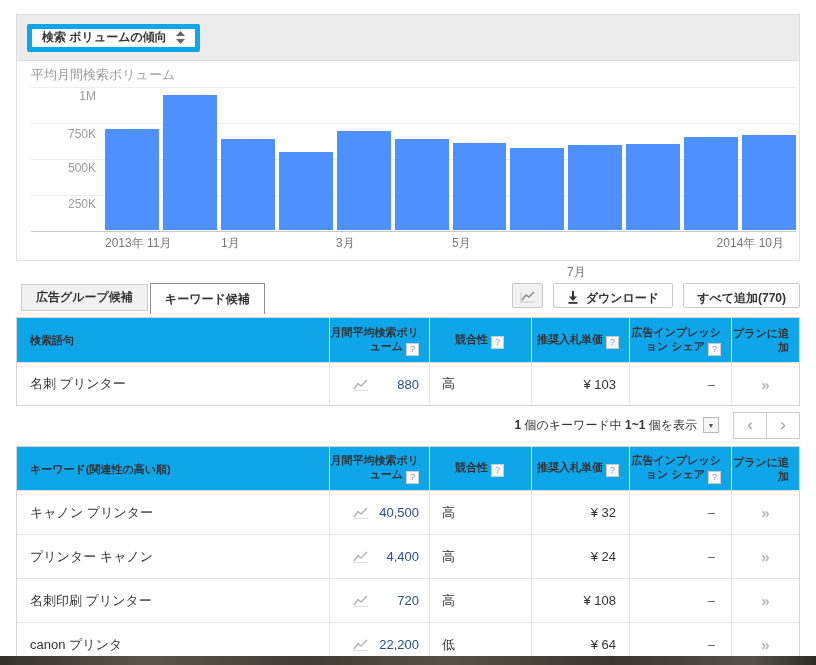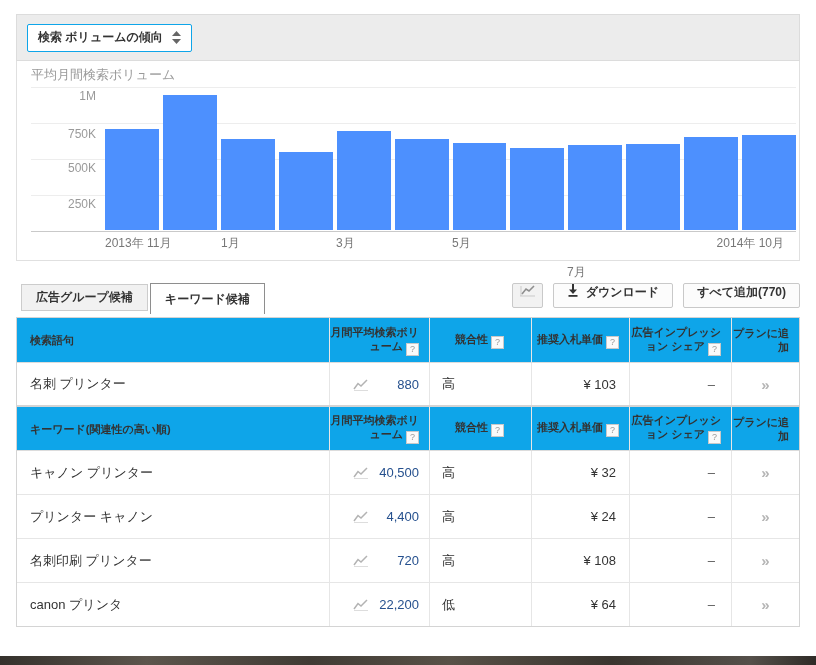--- a/index.html
+++ b/index.html
@@ -4,42 +4,42 @@
 <style>
   * { box-sizing: border-box; margin: 0; padding: 0; }
   html,body { background:#fff; }
   body { font-family: "Liberation Sans", "DejaVu Sans", sans-serif; color:#333; }
   .page { position:relative; width:816px; height:665px; background:#fff; overflow:hidden; }
   .content { margin-left:16px; width:784px; }
 
   
   .trend-panel { margin-top:14px; }
   .trend-header { height:47px; background:#ececec; border:1px solid #dcdcdc; display:flex; align-items:center; padding-left:10px; }
-  .trend-dropdown { height:28px; background:#fff; border:1px solid #0ea5e9; border-radius:2px; display:inline-flex; align-items:center; gap:9px; padding:0 10px; font-size:12px; font-weight:bold; color:#333; cursor:pointer; }
+  .trend-dropdown { height:28px; background:#fff; border:5px solid #0ea5e9; border-radius:2px; display:inline-flex; align-items:center; gap:9px; padding:0 10px; font-size:12px; font-weight:bold; color:#333; cursor:pointer; }
   .sort-icon svg { display:block; }
   .chart-card { position:relative; height:200px; background:#fff; border:1px solid #e0e0e0; border-top:none; }
   .chart-title { position:absolute; top:5px; left:14px; font-size:13px; color:#999; }
   .gridline { position:absolute; left:14px; right:3px; height:1px; background:#ededed; }
   .gl-0 { top:26px; } .gl-1 { top:62px; } .gl-2 { top:98px; } .gl-3 { top:134px; }
   .baseline { position:absolute; left:14px; right:3px; top:170px; height:1px; background:#c9c9c9; }
   .y-label { position:absolute; width:68px; left:11px; text-align:right; font-size:12px; color:#9a9a9a; }
   .yl-0 { top:28px; } .yl-1 { top:66px; } .yl-2 { top:100px; } .yl-3 { top:136px; }
   .bars-row { position:absolute; left:88px; right:3px; bottom:30px; display:flex; align-items:flex-end; gap:4px; }
   .bar { flex:1; background:#4d90fe; }
   .x-labels { position:absolute; left:88px; right:3px; top:174px; height:16px; }
   .x-label { position:absolute; font-size:12px; color:#777; white-space:nowrap; }
 
   
   .tabbar { margin-top:22px; height:31px; display:flex; justify-content:space-between; align-items:flex-end; }
   .tabs { display:flex; align-items:flex-end; padding-left:5px; }
   .tab { font-size:12px; font-weight:bold; color:#333; padding:0 14px; display:flex; align-items:center; cursor:pointer; }
   .tab.inactive { height:27px; background:#f1f1f1; border:1px solid #ccc; margin-bottom:3px; }
   .tab.active { height:31px; background:#fff; border:1px solid #8e8e8e; border-bottom:none; margin-left:2px; }
   .tools { display:flex; gap:10px; margin-bottom:6px; align-items:center; }
-  .tool-btn { height:25px; border:1px solid #c9c9c9; border-radius:2px; background:#fcfcfc; display:inline-flex; align-items:flex-start; gap:7px; padding:0 13px; font-size:12px; font-weight:bold; color:#333; cursor:pointer; }
+  .tool-btn { height:25px; border:1px solid #c9c9c9; border-radius:2px; background:#fcfcfc; display:inline-flex; align-items:flex-end; gap:7px; padding:0 13px; font-size:12px; font-weight:bold; color:#333; cursor:pointer; }
   .tool-btn.icon-only { width:31px; justify-content:center; padding:0; background:#f2f2f2; }
 
   
   .tbl { border:1px solid #d4d4d4; }
   .trow { display:grid; grid-template-columns:312px 100px 102px 98px 102px 68px; }
   .thead { background:#0ea5e9; border-bottom:1px solid #dcdcdc; }
   .t1 .thead .cell { height:44px; }
   .t2 .thead .cell { height:43px; }
   .tbody .trow { border-top:1px solid #e6e6e6; }
   .tbody .trow:first-child { border-top:none; }
@@ -190,20 +190,28 @@
           <div class="cell cell-comp">高</div>
           <div class="cell cell-bid">¥ 103</div>
           <div class="cell cell-share">–</div>
           <div class="cell cell-plan">
               <button class="add-btn">»</button>
             </div>
         </div>
       </div>
     </div>
 
+    <div class="pag-row">
+      <span class="pag-text"><b>1</b><span> 個のキーワード中 </span><b>1~1</b><span> 個を表示</span></span>
+      <span class="pag-dd">▼</span>
+      <span class="pager">
+        <button class="pg-btn">‹</button>
+        <button class="pg-btn">›</button>
+      </span>
+    </div>
 
     <div class="tbl t2">
       <div class="trow thead">
         <div class="cell first">キーワード(関連性の高い順)</div>
         <div class="cell head-right">
           <span class="head-wrap"><span>月間平均検索ボリューム</span><span class="help">?</span></span>
         </div>
         <div class="cell head-left">
           <span><span>競合性</span><span class="help">?</span></span>
         </div>

